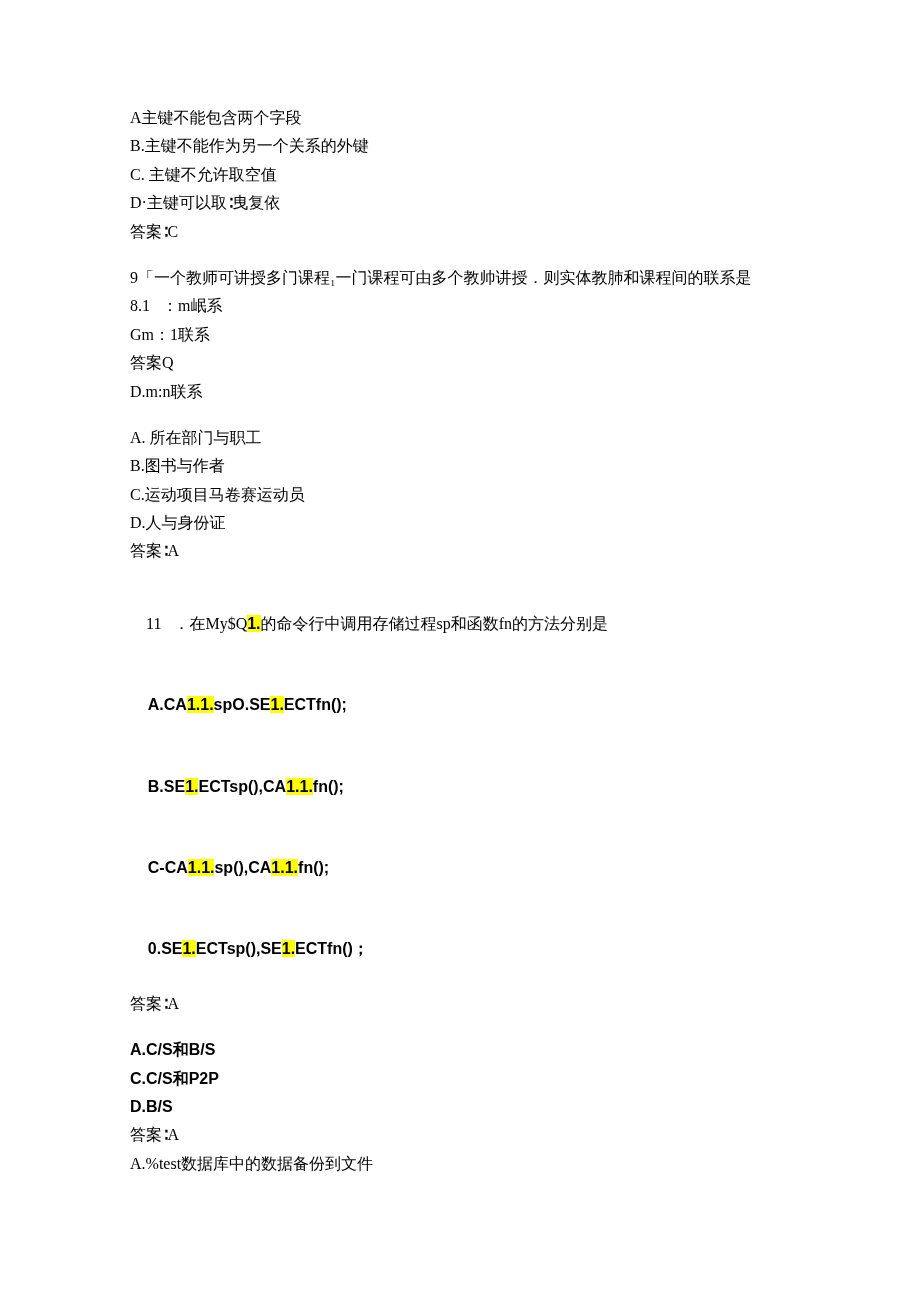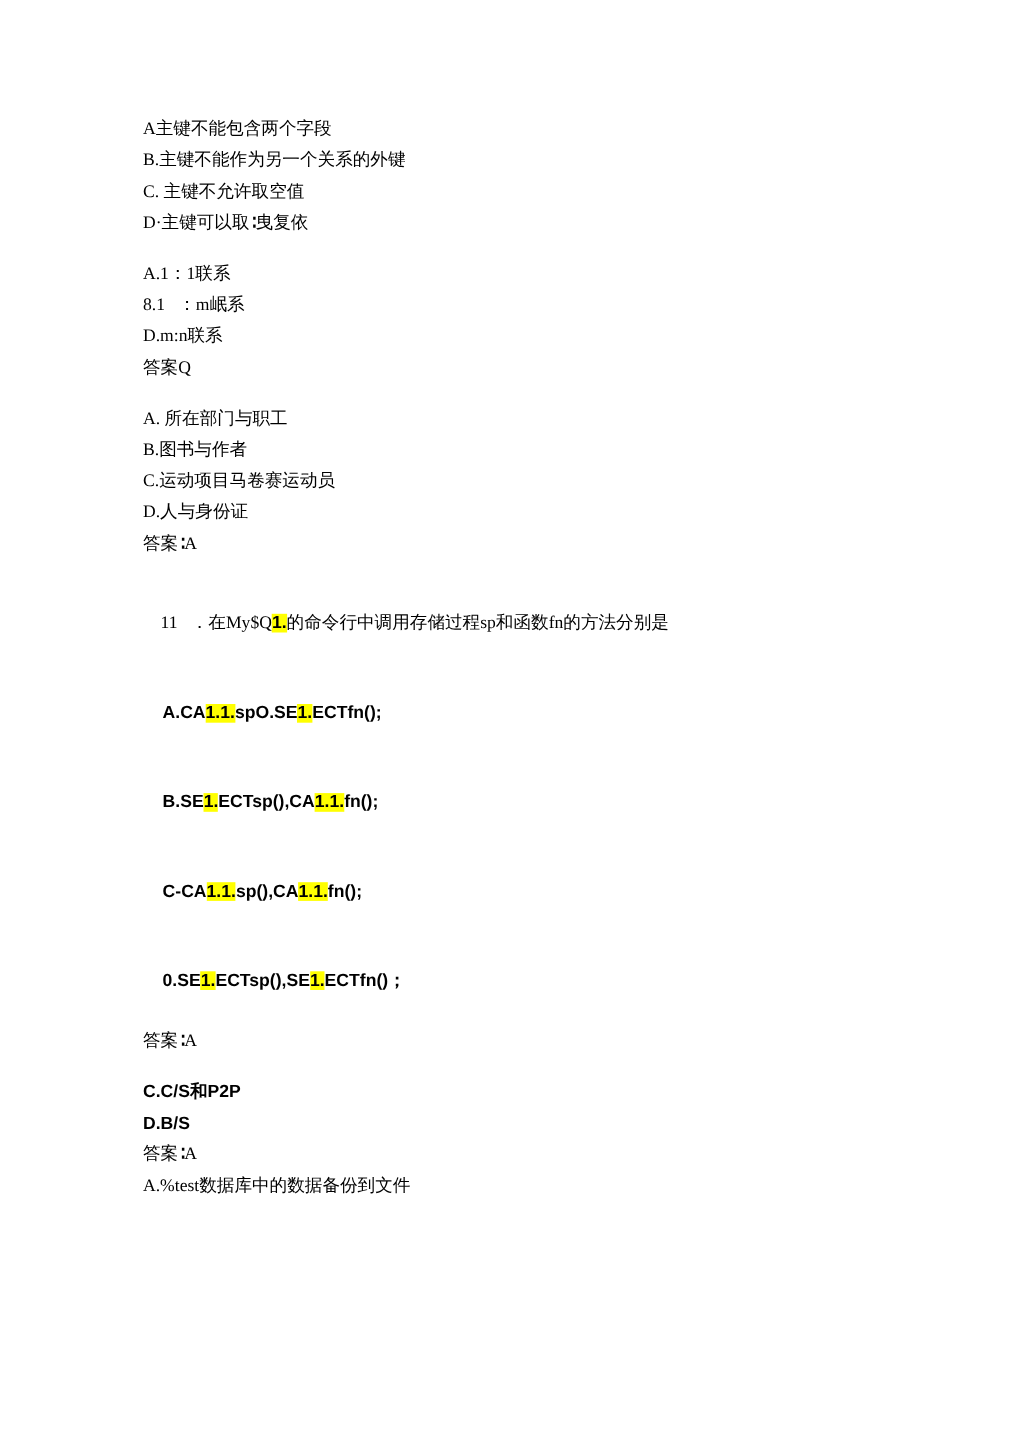--- a/index.html
+++ b/index.html
@@ -35,27 +35,29 @@
 </style>
 </head>
 <body>
 
 <div class="page">
 
   <p class="line">A主键不能包含两个字段</p>
   <p class="line">B.主键不能作为另一个关系的外键</p>
   <p class="line">C. 主键不允许取空值</p>
   <p class="line">D·主键可以取∶曳复依</p>
+  <p class="line">答案∶C</p>
 
   <div class="gap"></div>
 
-  <p class="line">A.1：1联系</p>
+  <p class="line">9「一个教师可讲授多门课程₁一门课程可由多个教帅讲授．则实体教肺和课程间的联系是</p>
   <p class="line">8.1   ：m岷系</p>
+  <p class="line">Gm：1联系</p>
+  <p class="line">答案Q</p>
   <p class="line">D.m:n联系</p>
-  <p class="line">答案Q</p>
 
   <div class="gap"></div>
 
   <p class="line">A. 所在部门与职工</p>
   <p class="line">B.图书与作者</p>
   <p class="line">C.运动项目马卷赛运动员</p>
   <p class="line">D.人与身份证</p>
   <p class="line">答案∶A</p>
 
   <div class="gap"></div>
@@ -72,19 +74,20 @@
   <p class="line bold">
     <span>C-CA</span><span class="hl">1.1.</span><span>sp(),CA</span><span class="hl">1.1.</span><span>fn();</span>
   </p>
   <p class="line bold">
     <span>0.SE</span><span class="hl">1.</span><span>ECTsp(),SE</span><span class="hl">1.</span><span>ECTfn()；</span>
   </p>
   <p class="line">答案∶A</p>
 
   <div class="gap"></div>
 
+  <p class="line bold">A.C/S和B/S</p>
   <p class="line bold">C.C/S和P2P</p>
   <p class="line bold">D.B/S</p>
   <p class="line">答案∶A</p>
 
   <p class="line">A.%test数据库中的数据备份到文件</p>
 
 </div>
 
 </body></html>

